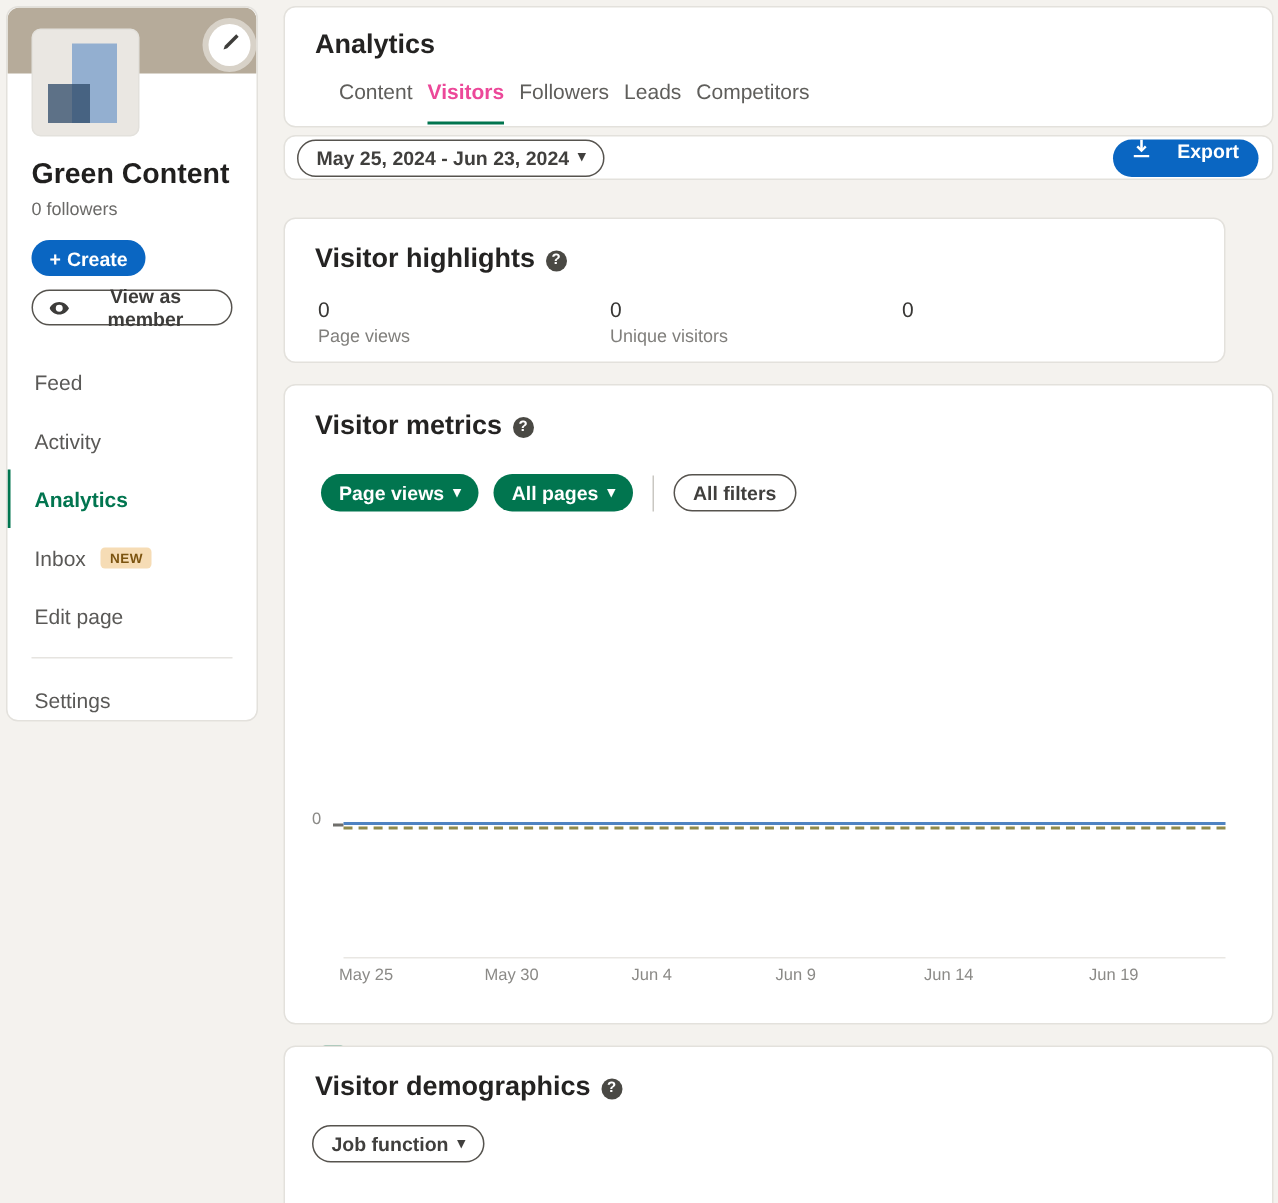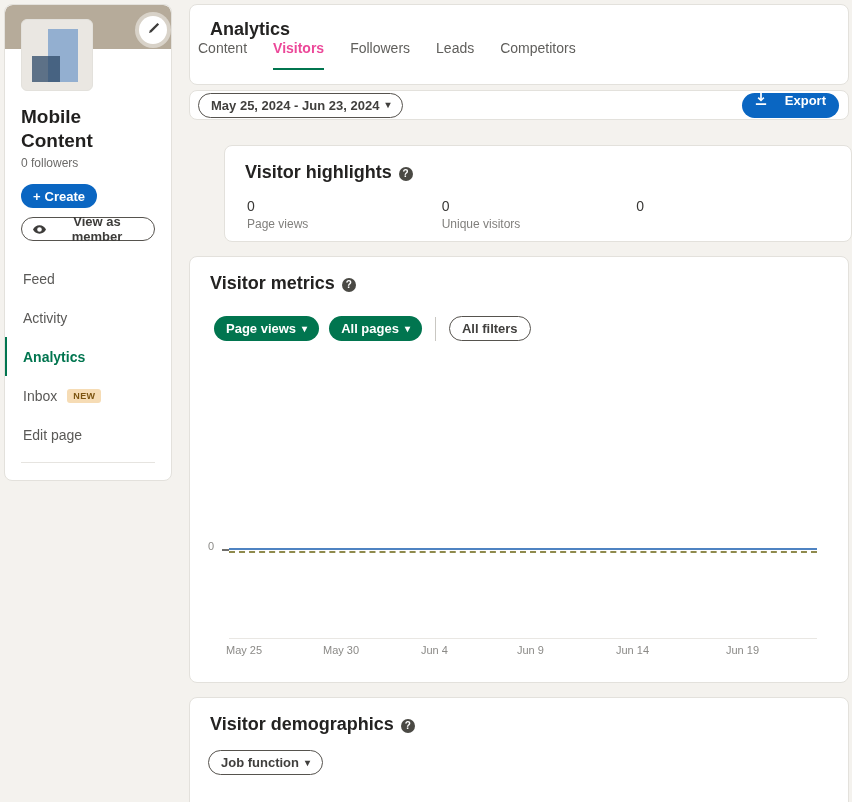--- a/index.html
+++ b/index.html
@@ -55,42 +55,42 @@
   .menu-item.active { color:#01754f; font-weight:700; border-left:2px solid #01754f; }
   .badge-new {
     margin-left:10px; background:#f6dcb5; color:#7c5410;
     font-size:9px; font-weight:700; letter-spacing:.4px;
     padding:2px 6px; border-radius:3px;
   }
   .menu-divider { height:1px; background:#e6e4e0; margin:8px 16px 8px 16px; }
   
   #card-header { left:189px; top:4px; width:660px; height:81px; }
   .page-title { font-size:18px; font-weight:700; color:#242322; padding:14px 20px 0 20px; }
-  .tabs { display:flex; gap:26px; padding:0 8px; margin-top:0; }
+  .tabs { display:flex; gap:10px; padding:0 36px; margin-top:13px; }
   .tab {
     font-size:14px; color:#5f5e5b; padding-bottom:12px; cursor:pointer;
     border-bottom:2px solid transparent; font-weight:400;
   }
   .tab.active { color:#ec4899; font-weight:700; border-bottom:2px solid #01754f; }
   #card-toolbar { left:189px; top:90px; width:660px; height:30px; display:flex; align-items:center; justify-content:space-between; padding:0 9px 0 8px; }
   .pill-outline {
     height:25px; padding:0 12px; background:#fff; cursor:pointer;
     border:1px solid #56534e; border-radius:13px;
     font-size:13px; font-weight:700; color:#403f3d;
     display:inline-flex; align-items:center; gap:6px;
     font-family:"Liberation Sans", sans-serif;
   }
   .caret { font-size:10px; line-height:1; }
   .btn-export {
     height:25px; padding:0 13px; border:none; cursor:pointer;
     background:#0a66c2; color:#ffffff; font-size:13px; font-weight:700;
     border-radius:13px; display:inline-flex; gap:18px;
     font-family:"Liberation Sans", sans-serif;
   }
-  #card-highlights { left:189px; top:145px; width:628px; height:97px;margin-left:35px; }
+  #card-highlights { left:189px; top:145px; width:628px; height:97px; }
   .section-title-row { display:flex; align-items:center; gap:7px; padding:16px 20px 0 20px; }
   .section-title { font-size:18px; font-weight:700; color:#242322; }
   .help-icon {
     width:14px; height:14px; border-radius:50%; background:#4a4944; color:#fff;
     font-size:10px; font-weight:700; display:inline-flex; align-items:center; justify-content:center;
     margin-top:2px;
   }
   .stats-row { display:flex; padding:15px 20px 0 22px; }
   .stat { width:213px; }
   .stat-value { font-size:14px; color:#383735; }
@@ -136,21 +136,21 @@
       <svg width="13" height="13" viewBox="0 0 16 16">
           <path d="M12.9 1.1l2 2L5.5 12.5l-3 1 1-3L12.9 1.1z" fill="#3d3c3a"></path>
         </svg>
     </span>
   </button>
   <div class="logo">
     <div class="bar-light"></div>
     <div class="bar-dark"></div>
   </div>
   <div class="org-block">
-    <div class="org-name">Mobile Content</div>
+    <div class="org-name">Green Content</div>
     <div class="org-followers">0 followers</div>
     <div>
       <button class="btn-create">
           <span>+</span>
           <span>Create</span>
         </button>
     </div>
     <div>
       <button class="btn-view">
         <span>

